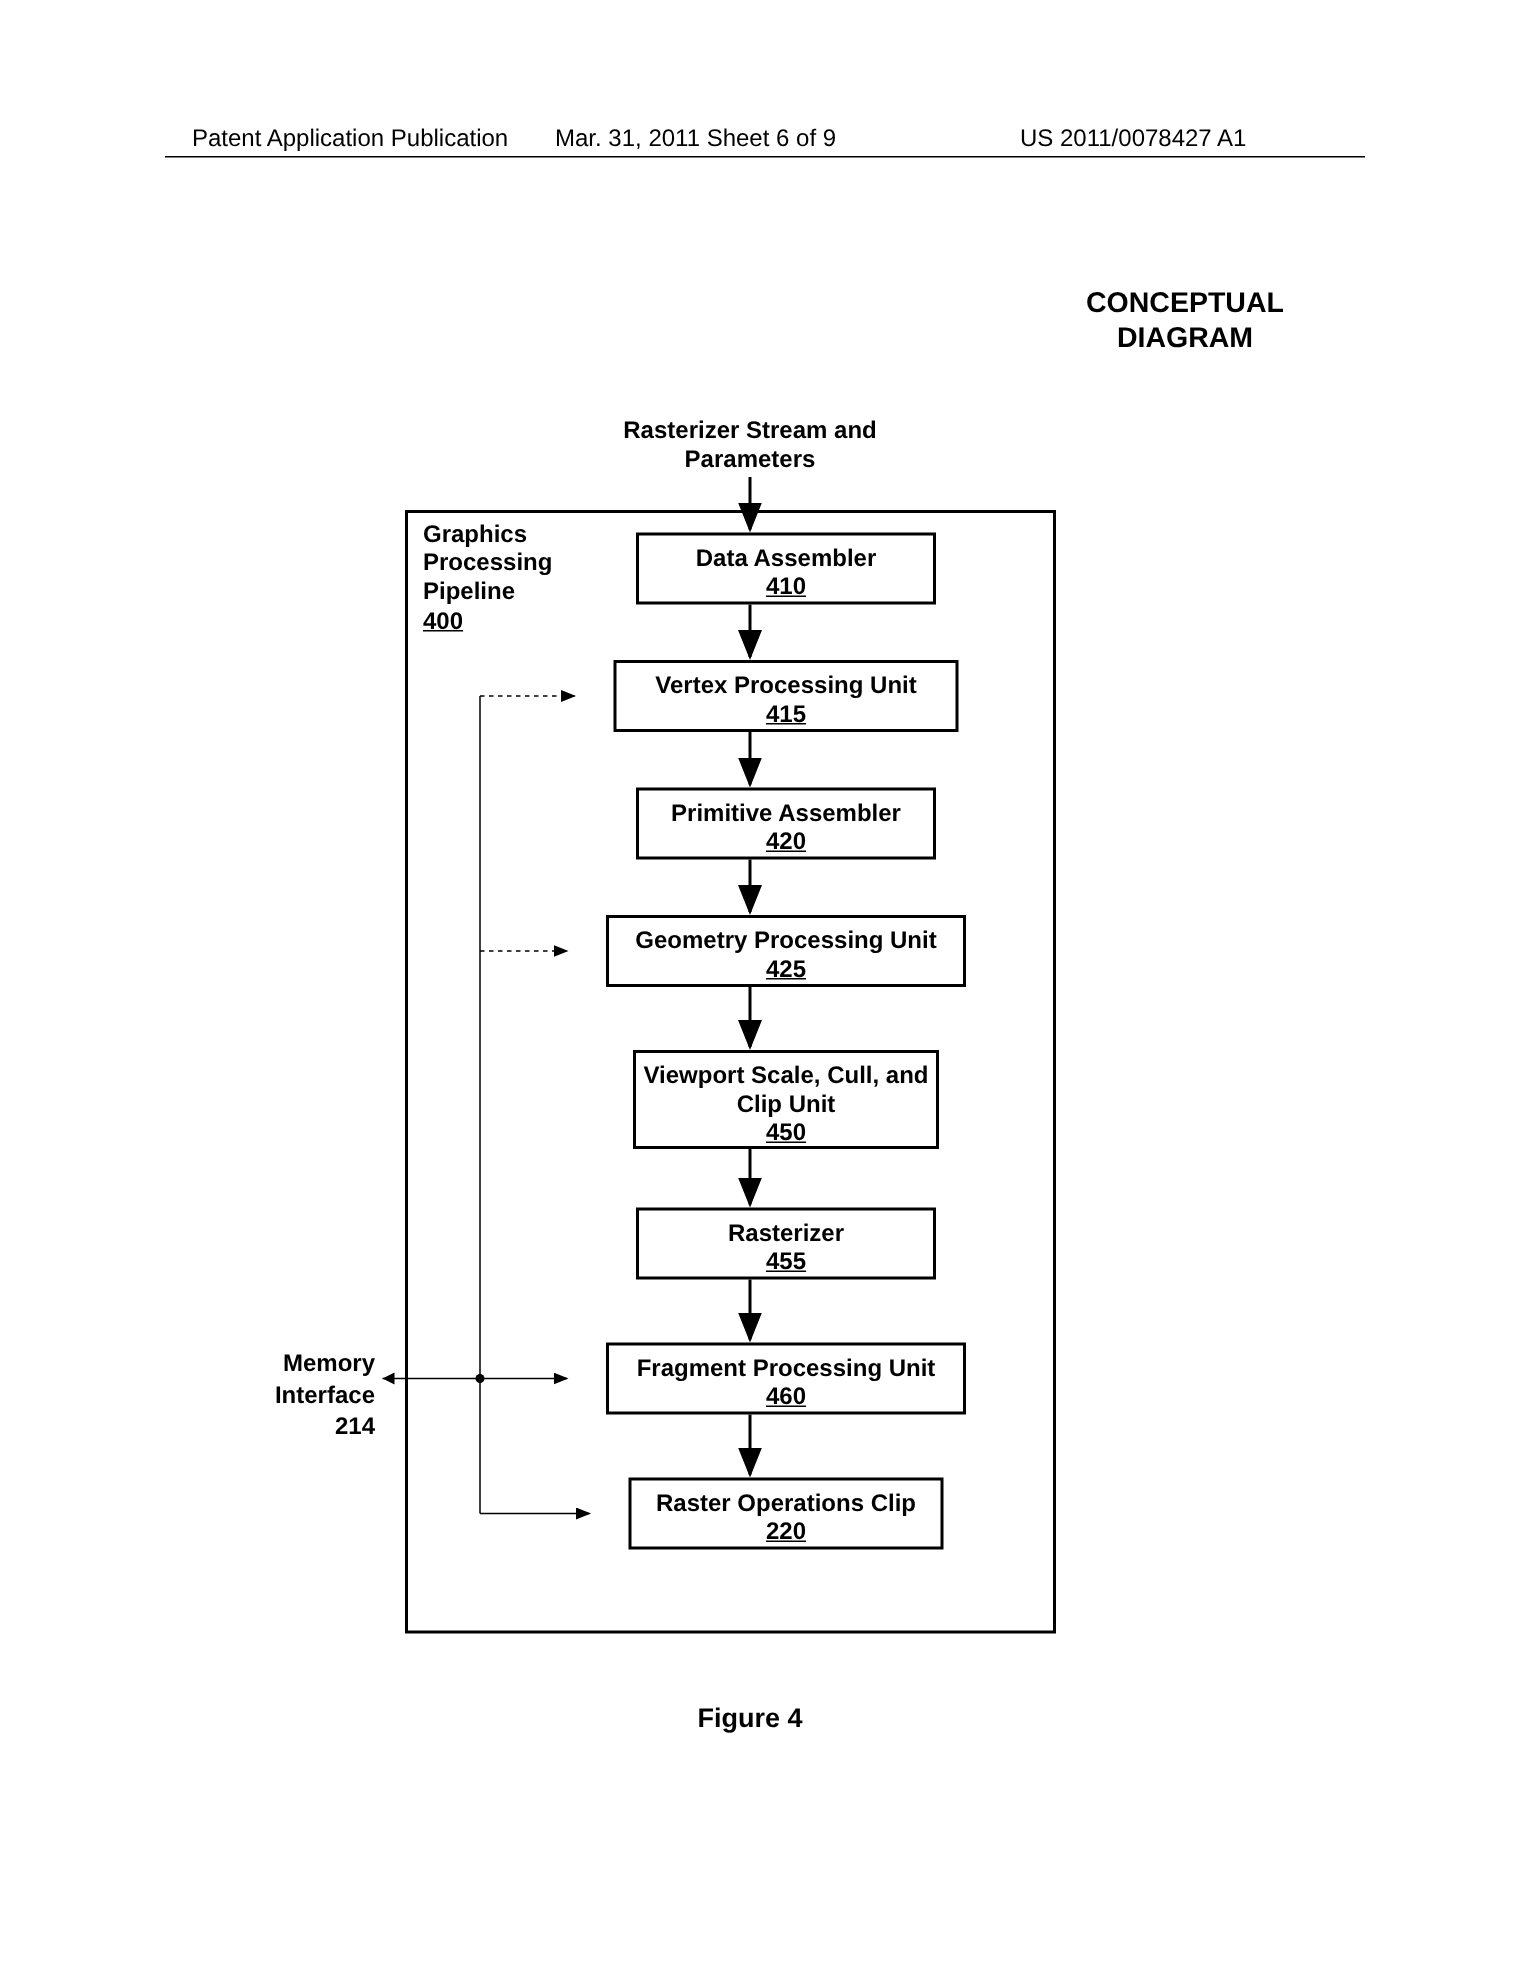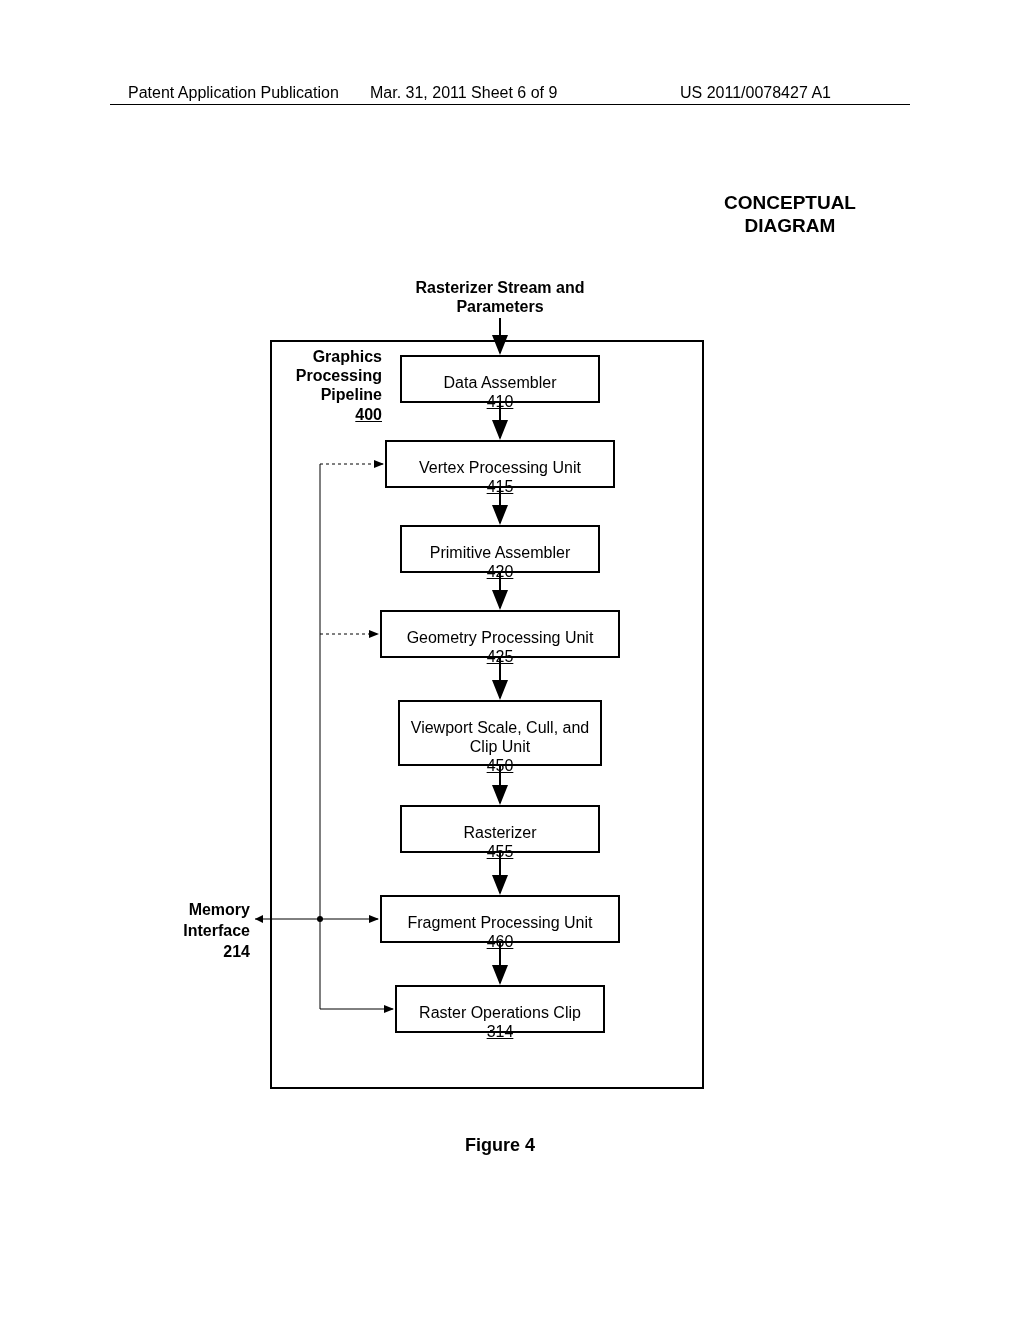--- a/index.html
+++ b/index.html
@@ -67,41 +67,42 @@
     width: 430px;
     height: 745px;
     border: 2px solid #000;
   }
 
   .pipeline-label {
     position: absolute;
     top: 345px;
     left: 280px;
     width: 100px;
-    text-align: right;
+    text-align: left;
     font-weight: bold;
     font-size: 16px;
     line-height: 1.2;
     background: #fff;
     padding: 2px;
   }
   .pipeline-label .num {
     text-decoration: underline;
   }
 
   .block {
     position: absolute;
     border: 2px solid #000;
     background: #fff;
     text-align: center;
-    font-weight: normal;
-    font-size: 16px;
-    line-height: 1.2;
-    padding-top: 16px;
+    font-weight: bold;
+    font-size: 16px;
+    line-height: 1.2;
+    padding-top: 6px;
     box-sizing: border-box;
+    margin-left: 24px;
   }
   .block .num {
     text-decoration: underline;
   }
 
   .memory-label {
     position: absolute;
     top: 900px;
     left: 160px;
     width: 90px;
@@ -180,21 +181,21 @@
   <span class="num">455</span>
 </div>
 
 <div class="block" style="top:895px; left:380px; width:240px; height:48px;">
   <span>Fragment Processing Unit</span><br>
   <span class="num">460</span>
 </div>
 
 <div class="block" style="top:985px; left:395px; width:210px; height:48px;">
   <span>Raster Operations Clip</span><br>
-  <span class="num">314</span>
+  <span class="num">220</span>
 </div>
 
 <div class="memory-label">
   <span>Memory Interface</span><br>
   <span>214</span>
 </div>
 
 <div class="fig-label">Figure 4</div>
 
 <svg class="arrows">

